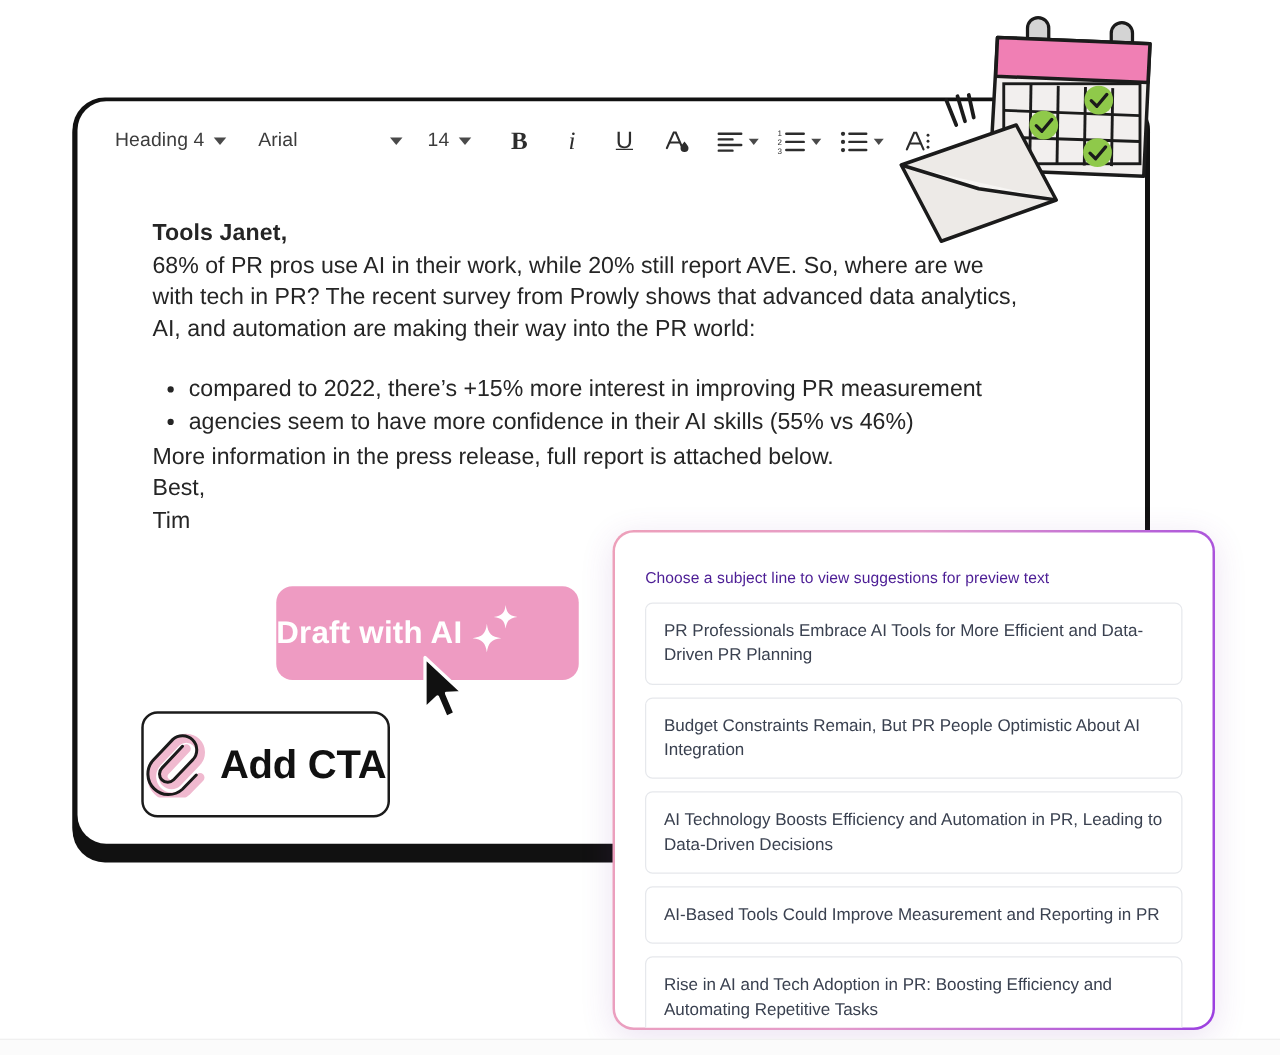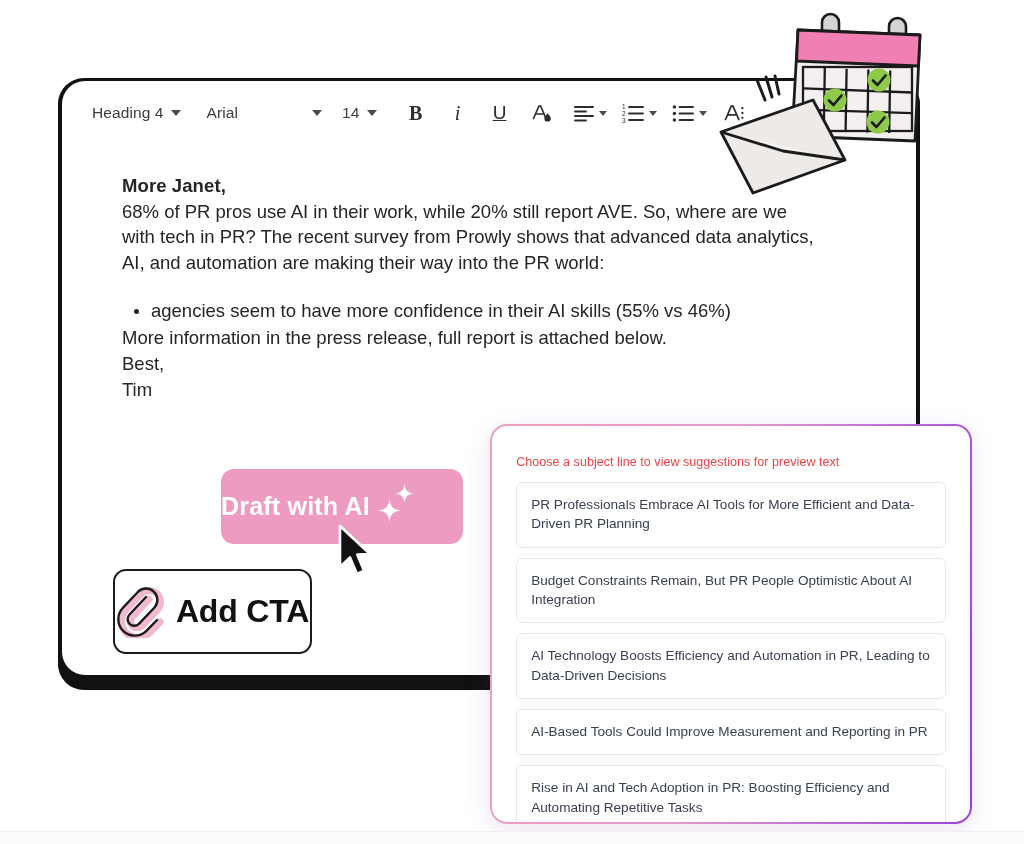--- a/index.html
+++ b/index.html
@@ -123,21 +123,21 @@
     border-radius: 17px;
     padding: 2.2px;
     background: linear-gradient(100deg, #eda0ba 0%, #e49ccb 45%, #9b3fe0 100%);
     box-shadow: 0 6px 26px rgba(120,60,160,.14);
   }
   .panel {
     width: 100%; height: 100%; background: #ffffff; border-radius: 15px;
     overflow: hidden; padding: 22px 24px 0 24px;
   }
   .panel-title { font-size: 19px; font-weight: 700; color: #1f2430; letter-spacing: .1px; }
-  .panel-sub { font-size: 12.5px; color: #ef4444; margin-top: 7px; letter-spacing: .05px; }
+  .panel-sub { font-size: 12.5px; color: #4c1d95; margin-top: 7px; letter-spacing: .05px; }
   .sugg-list { margin-top: 13px; display: flex; flex-direction: column; gap: 10px; }
   .sugg {
     border: 1px solid #e6e8ec; border-radius: 6px;
     padding: 12px 14px 13px 14px;
     font-size: 13.6px; line-height: 1.42; color: #3a4150;
     cursor: pointer; background: #fff;
   }
 </style>
 </head>
 <body>
@@ -214,23 +214,24 @@
             <path d="M3.5 18.5 L9.3 5.2 L11 5.2 L16.8 18.5" fill="none" stroke="#2d2d2d" stroke-width="1.75" stroke-linecap="round"></path>
             <path d="M6.1 13.8 L14.2 13.8" stroke="#2d2d2d" stroke-width="1.75" stroke-linecap="round"></path>
             <circle cx="20.4" cy="7.2" r="1.15" fill="#2d2d2d"></circle>
             <circle cx="20.4" cy="12" r="1.15" fill="#2d2d2d"></circle>
             <circle cx="20.4" cy="16.8" r="1.15" fill="#2d2d2d"></circle>
           </svg>
         </div>
       </div>
 
       <div class="doc">
-        <p class="greeting">More Janet,</p>
+        <p class="greeting">Tools Janet,</p>
         <p class="para-intro">68% of PR pros use AI in their work, while 20% still report AVE. So, where are we with tech in PR? The recent survey from Prowly shows that advanced data analytics, AI, and automation are making their way into the PR world:</p>
         <ul class="bullets">
+          <li>compared to 2022, there’s +15% more interest in improving PR measurement</li>
           <li>agencies seem to have more confidence in their AI skills (55% vs 46%)</li>
         </ul>
         <p class="para-more">More information in the press release, full report is attached below.</p>
         <p class="signoff">
           <span>Best,</span><br>
           <span>Tim</span>
         </p>
       </div>
 
     </div>

